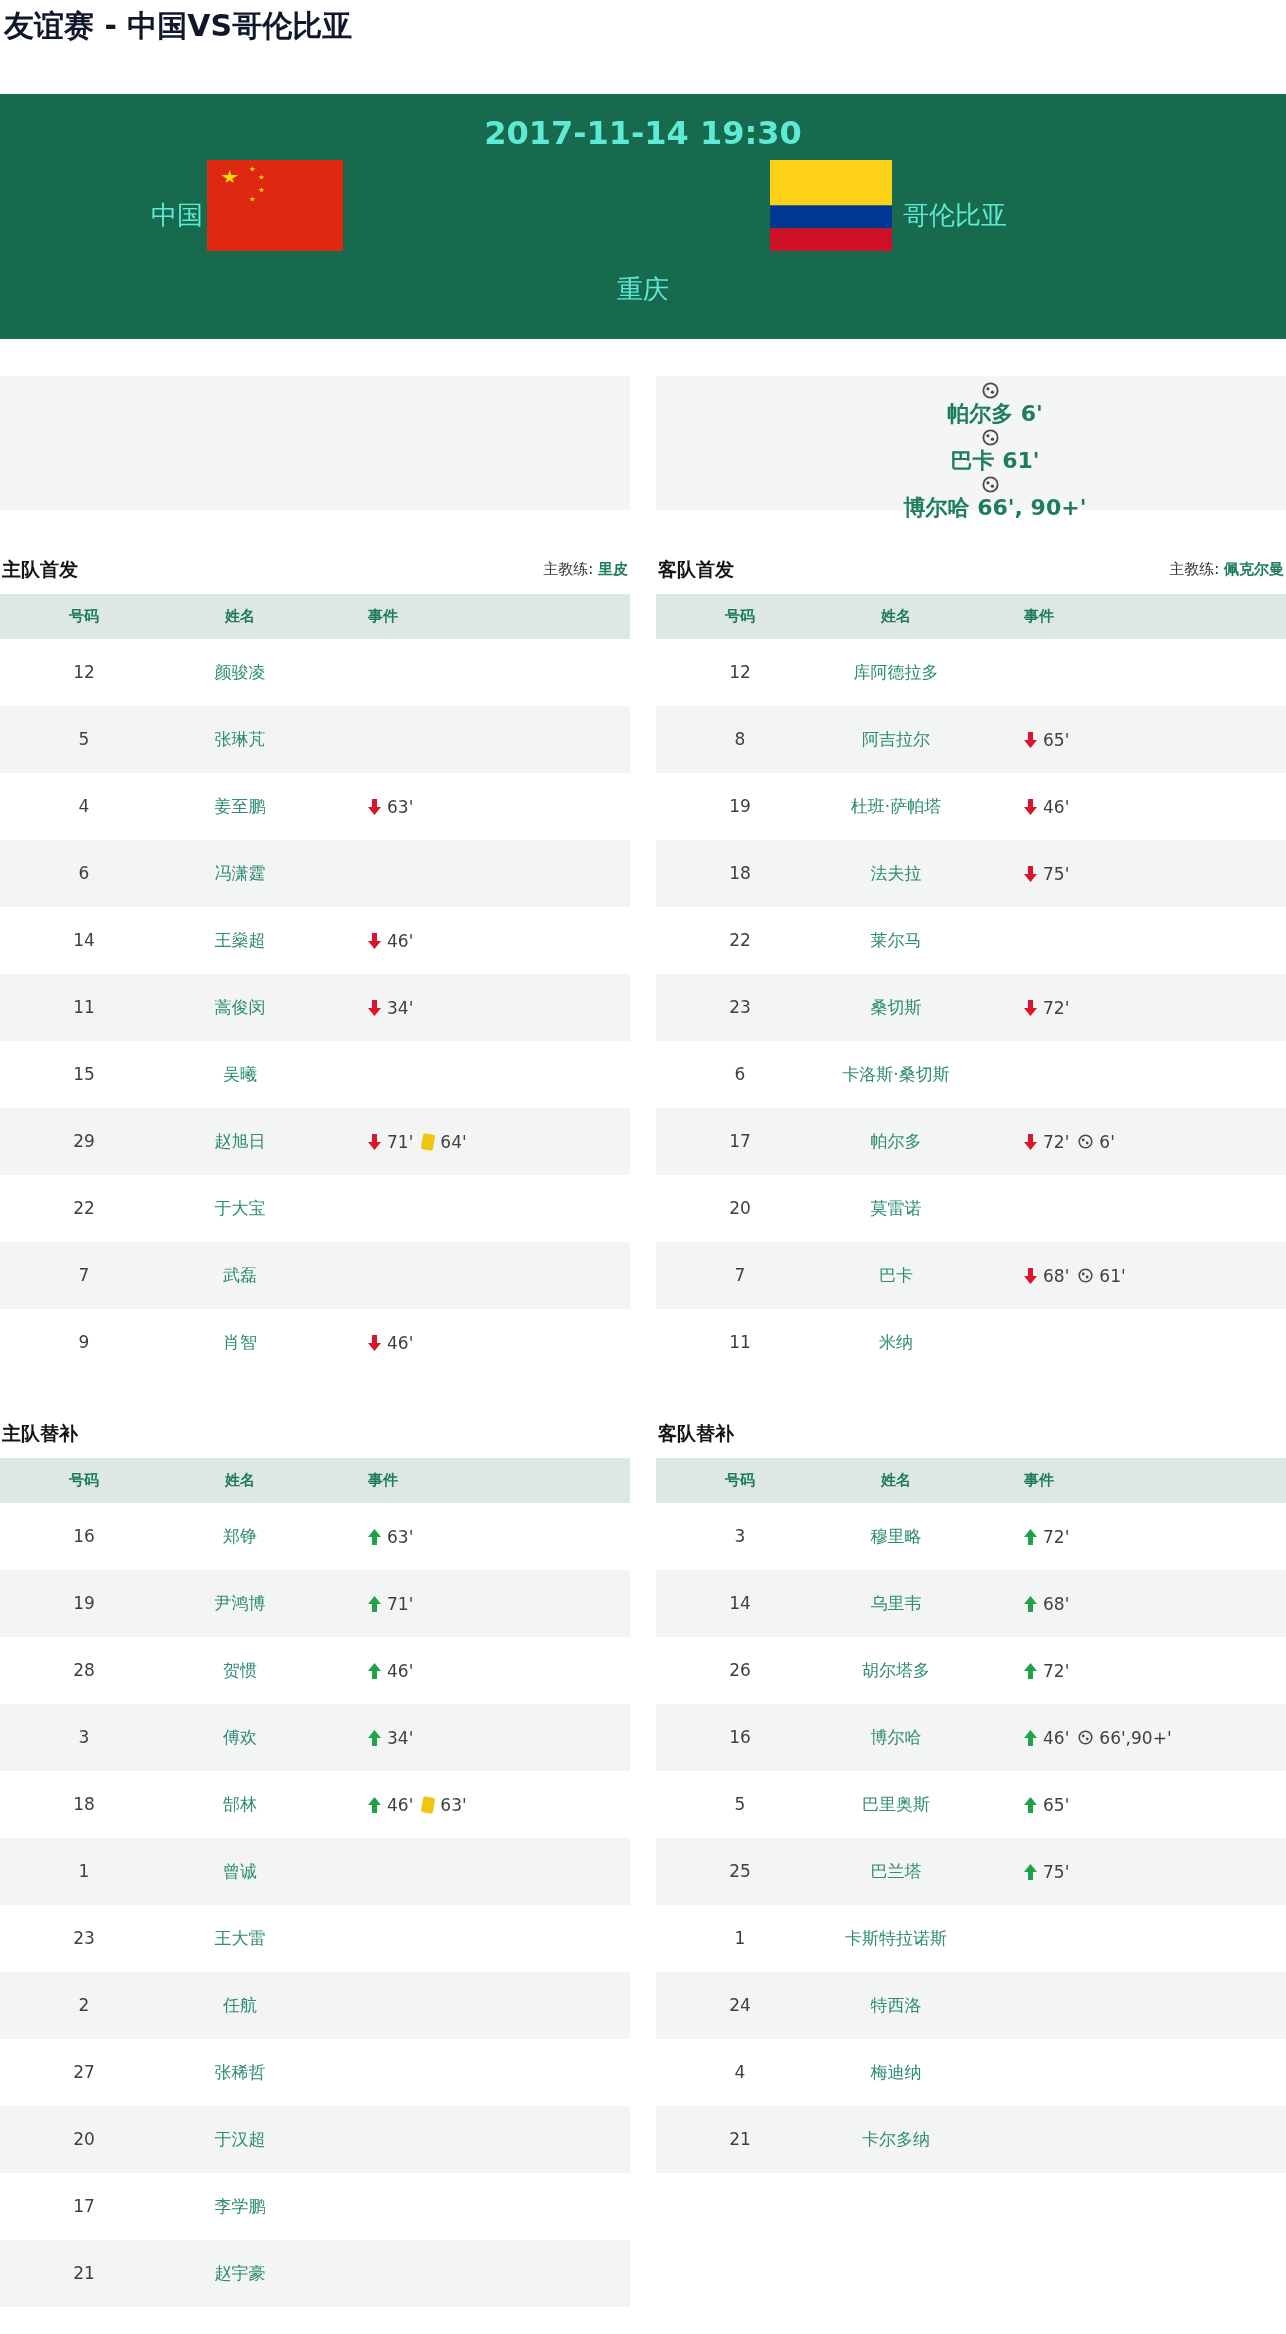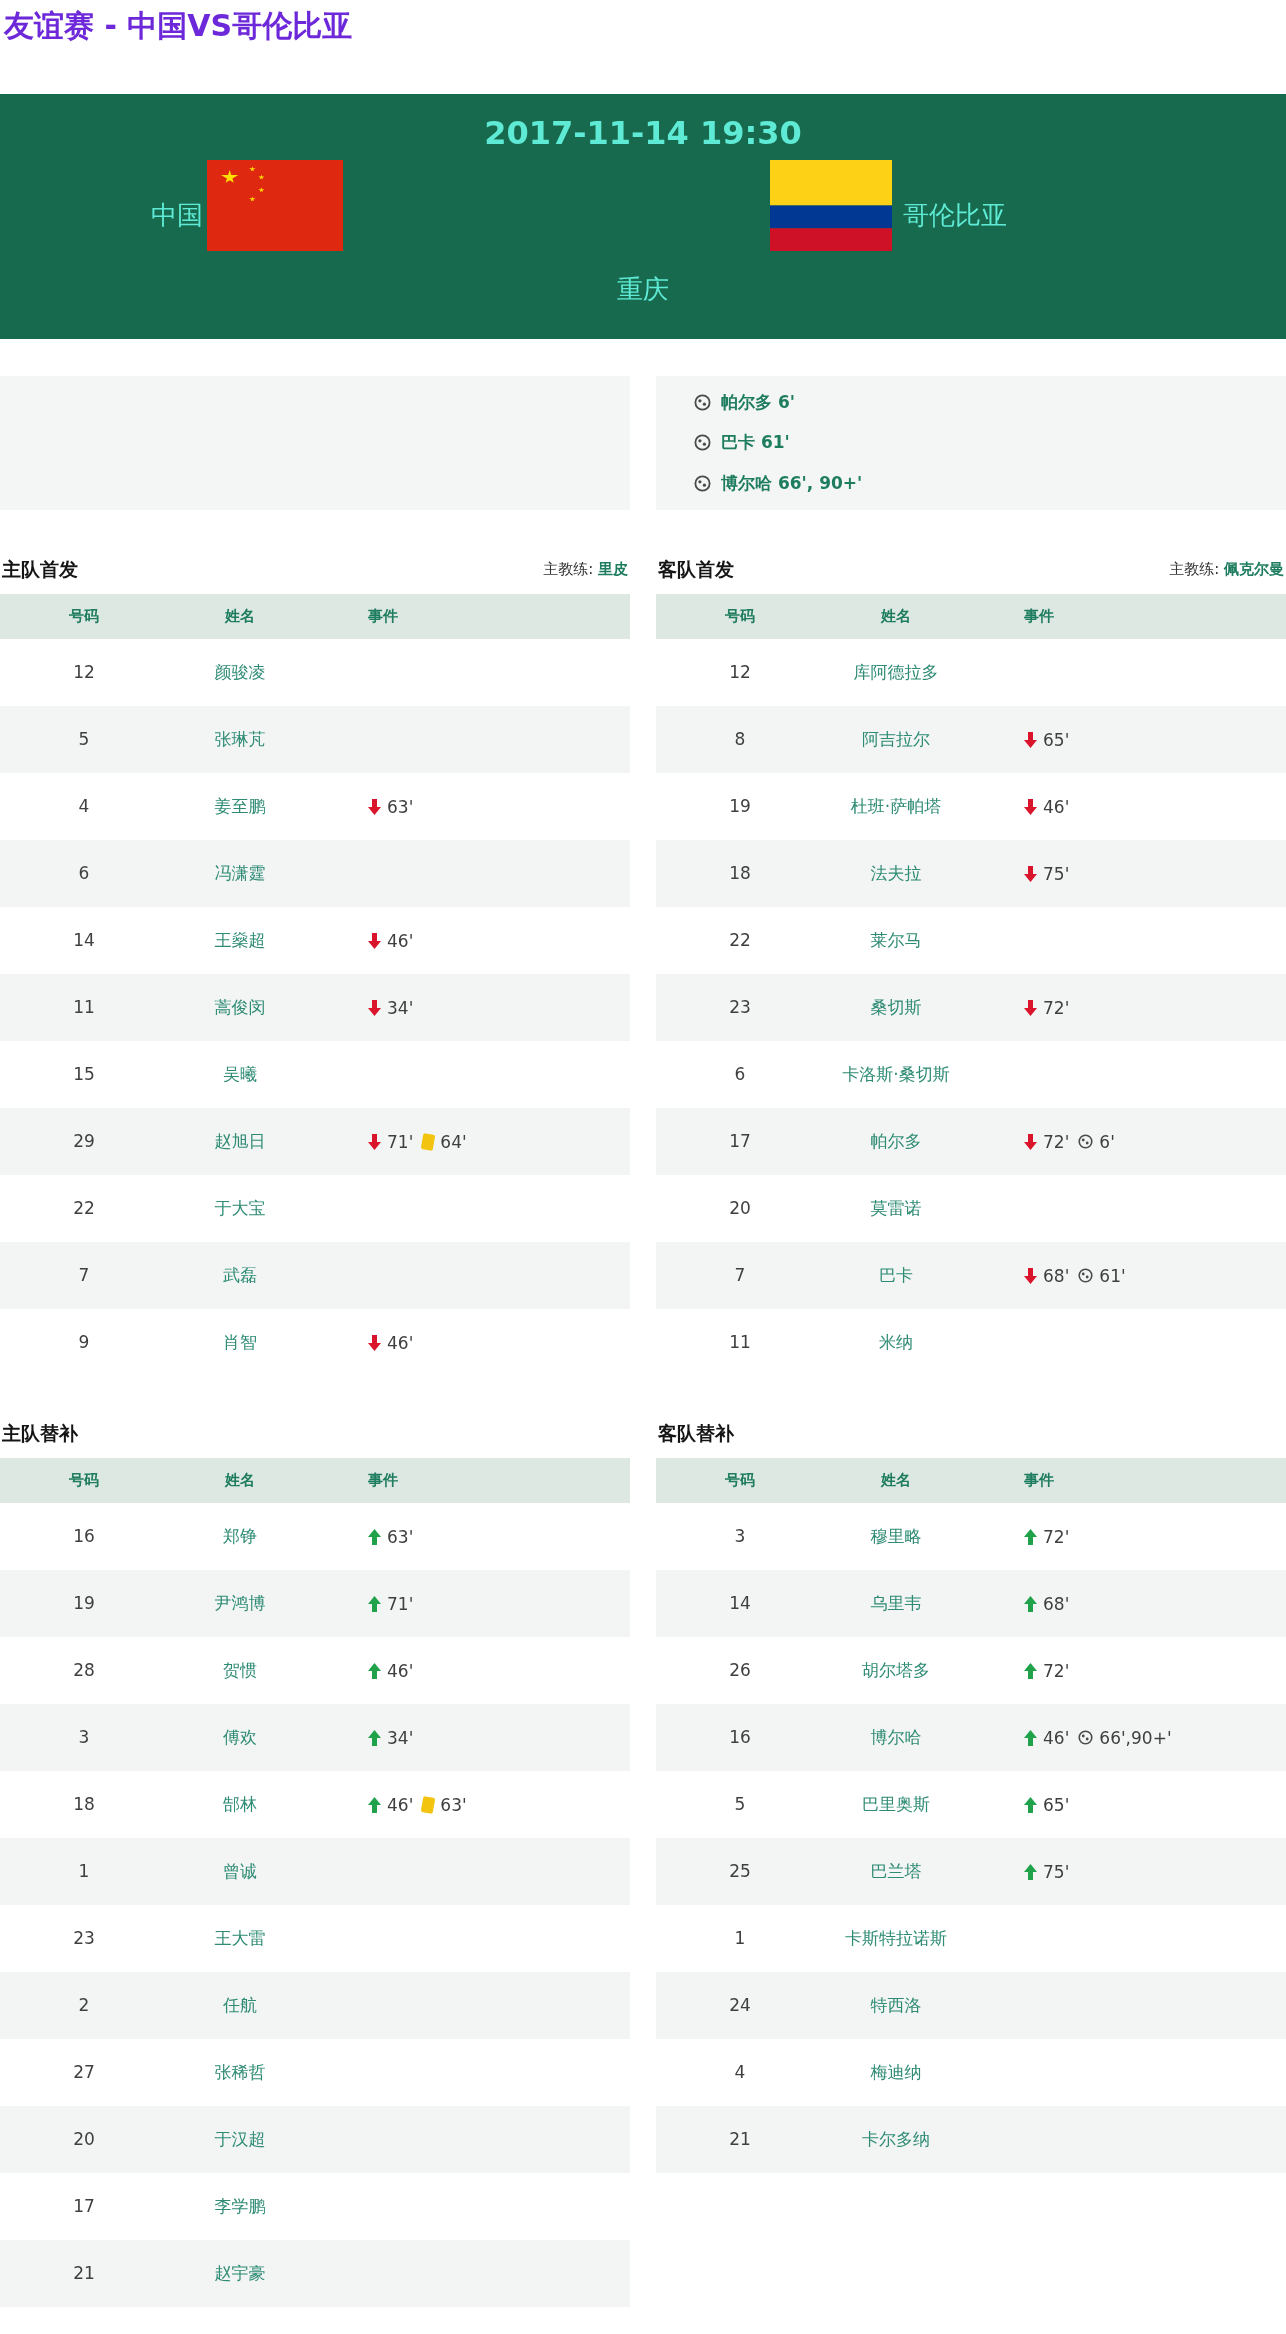--- a/index.html
+++ b/index.html
@@ -1,36 +1,36 @@
 <!DOCTYPE html>
 <html><head>
 <meta charset="utf-8">
 <style>
   html,body{margin:0;padding:0;background:#ffffff;}
   body{width:1286px;font-family:"DejaVu Sans","Liberation Sans",sans-serif;color:#3f3f3f;}
 
-  .page-title{margin:6px 0 0 4px;font-size:30px;line-height:40px;font-weight:700;color:#6d28d9;}
+  .page-title{margin:6px 0 0 4px;font-size:30px;line-height:40px;font-weight:700;color:#0f172a;}
 
   
   .match-header{position:relative;margin-top:48px;height:245px;background:#176a4e;color:#5eead4;}
   .mh-date{position:absolute;left:0;right:0;top:20px;text-align:center;font-size:32px;font-weight:700;}
   .mh-score{position:absolute;left:0;right:0;top:93px;text-align:center;font-size:42px;font-weight:700;letter-spacing:2px;}
   .mh-venue{position:absolute;left:0;right:0;top:178px;text-align:center;font-size:26px;}
   .mh-team-home{position:absolute;left:113px;top:104px;width:90px;text-align:right;font-size:26px;}
   .mh-team-away{position:absolute;left:903px;top:104px;font-size:26px;}
   .flag{position:absolute;top:66px;display:block;}
   .flag-cn{left:207px;width:136px;height:91px;}
   .flag-co{left:770px;width:122px;height:91px;}
 
   
   .goals-row{display:flex;margin-top:37px;}
   .goal-box{height:134px;background:#f4f6f5;display:flex;flex-direction:column;justify-content:space-around;padding:6px 0;box-sizing:border-box;}
   .goal-box.home{width:630px;margin-right:26px;}
   .goal-box.away{width:630px;}
-  .goal-line{display:flex;align-items:center;margin-left:38px;font-size:17px;font-weight:700;color:#1e7c5f;}
+  .goal-line{display:flex;align-items:center;margin-left:38px;font-size:22px;font-weight:700;color:#1e7c5f;flex-direction:column;}
   .goal-line .gtxt{margin-left:10px;}
 
   
   .columns{display:flex;}
   .col{width:630px;}
   .col.left{margin-right:26px;}
 
   .section-head{position:relative;margin-top:42px;height:34px;}
   .section-head.sub{margin-top:40px;}
   .section-title{position:absolute;left:2px;top:0;font-size:19px;font-weight:700;color:#151515;line-height:34px;}

